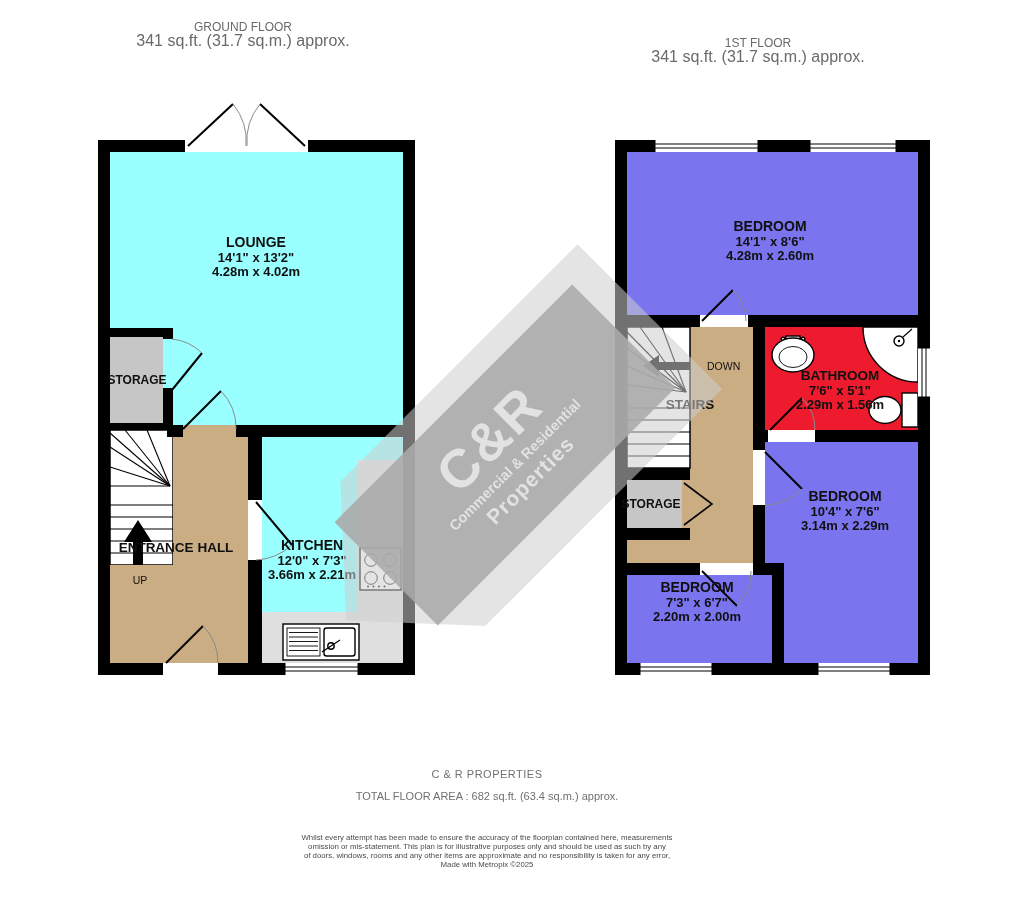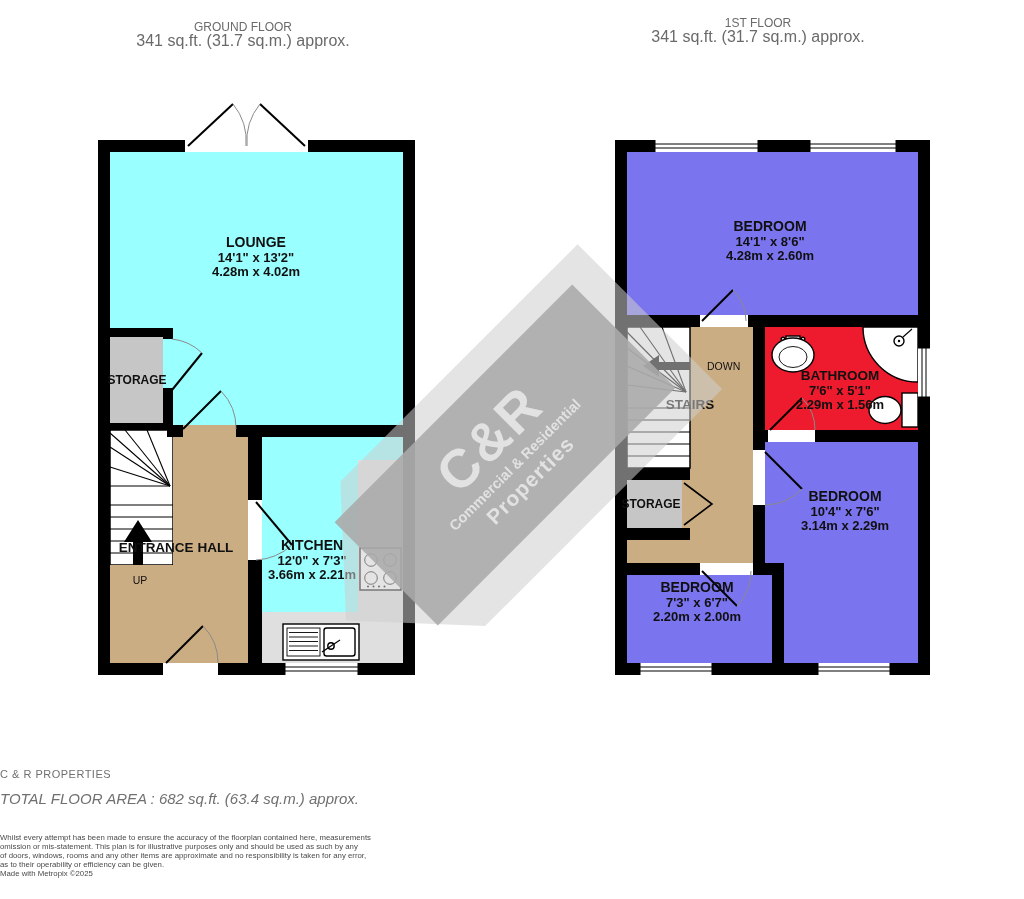--- a/index.html
+++ b/index.html
@@ -38,36 +38,36 @@
   .wm-light{position:absolute;left:283px;top:366px;width:430px;height:205px;
     background:rgba(206,206,206,0.55);transform:rotate(-45deg);
     clip-path:polygon(0 50%,22% 0,100% 0,100% 100%,22% 100%);}
   .wm-band{position:absolute;left:337px;top:382px;width:336px;height:146px;
     background:var(--wm_band,rgba(170,170,170,0.88));transform:rotate(-45deg);
     display:flex;flex-direction:column;align-items:center;justify-content:center;gap:2px;}
   .wm-band .wm-logo{font-size:54px;font-weight:bold;line-height:0.95;color:var(--wm_text,rgba(240,240,240,0.78));letter-spacing:2px;}
   .wm-band .wm-tag{font-size:14.5px;font-weight:bold;color:var(--wm_text,rgba(240,240,240,0.78));}
   .wm-band .wm-brand{font-size:21px;font-weight:bold;color:var(--wm_text,rgba(240,240,240,0.78));letter-spacing:1px;}
 
-  .footer{position:absolute;left:0;width:974px;}
+  .footer{position:absolute;left:0;width:974px;text-align:center;}
   .f-company{top:768px;font-size:11px;color:#707070;letter-spacing:0.5px;}
-  .f-total{top:790px;font-size:15px;color:#707070;font-style:italic;}
+  .f-total{top:790px;font-size:11px;color:#707070;}
   .f-disc{top:809px;font-size:7.8px;line-height:9px;color:#4a4a4a;margin-top:24px;}
   .f-credit{font-size:7.8px;line-height:10px;color:#4a4a4a;}
 </style>
 </head>
 <body>
 
 <div class="canvas">
 
   <div class="floor-header" style="left:93px;top:20px;">
     <div class="fh-title">GROUND FLOOR</div>
     <div class="fh-area">341 sq.ft. (31.7 sq.m.) approx.</div>
   </div>
-  <div class="floor-header" style="left:608px;top:16px;">
+  <div class="floor-header" style="left:608px;top:36px;">
     <div class="fh-title">1ST FLOOR</div>
     <div class="fh-area">341 sq.ft. (31.7 sq.m.) approx.</div>
   </div>
 
   <svg style="position:absolute;left:90px;top:85px;" width="340" height="600" viewBox="90 85 340 600">
 
     <rect class="room-cyan" x="110" y="152" width="293" height="273"></rect>
     <rect class="room-grey" x="110" y="337" width="53" height="86"></rect>
     <rect class="stairfill" x="110" y="430" width="63" height="135"></rect>
     <rect class="room-tan" x="173" y="437" width="75" height="226"></rect>
@@ -328,17 +328,16 @@
     <div class="wm-tag">Commercial &amp; Residential</div>
     <div class="wm-brand">Properties</div>
   </div>
 
   <div class="footer f-company">C &amp; R PROPERTIES</div>
   <div class="footer f-total">TOTAL FLOOR AREA : 682 sq.ft. (63.4 sq.m.) approx.</div>
   <div class="footer f-disc" style="top:809px;">
     <div>Whilst every attempt has been made to ensure the accuracy of the floorplan contained here, measurements</div>
     <div>omission or mis-statement. This plan is for illustrative purposes only and should be used as such by any</div>
     <div>of doors, windows, rooms and any other items are approximate and no responsibility is taken for any error,</div>
-    <div>as to their operability or efficiency can be given.</div>
     <div class="f-credit">Made with Metropix ©2025</div>
   </div>
 
 </div>
 
 </body></html>

